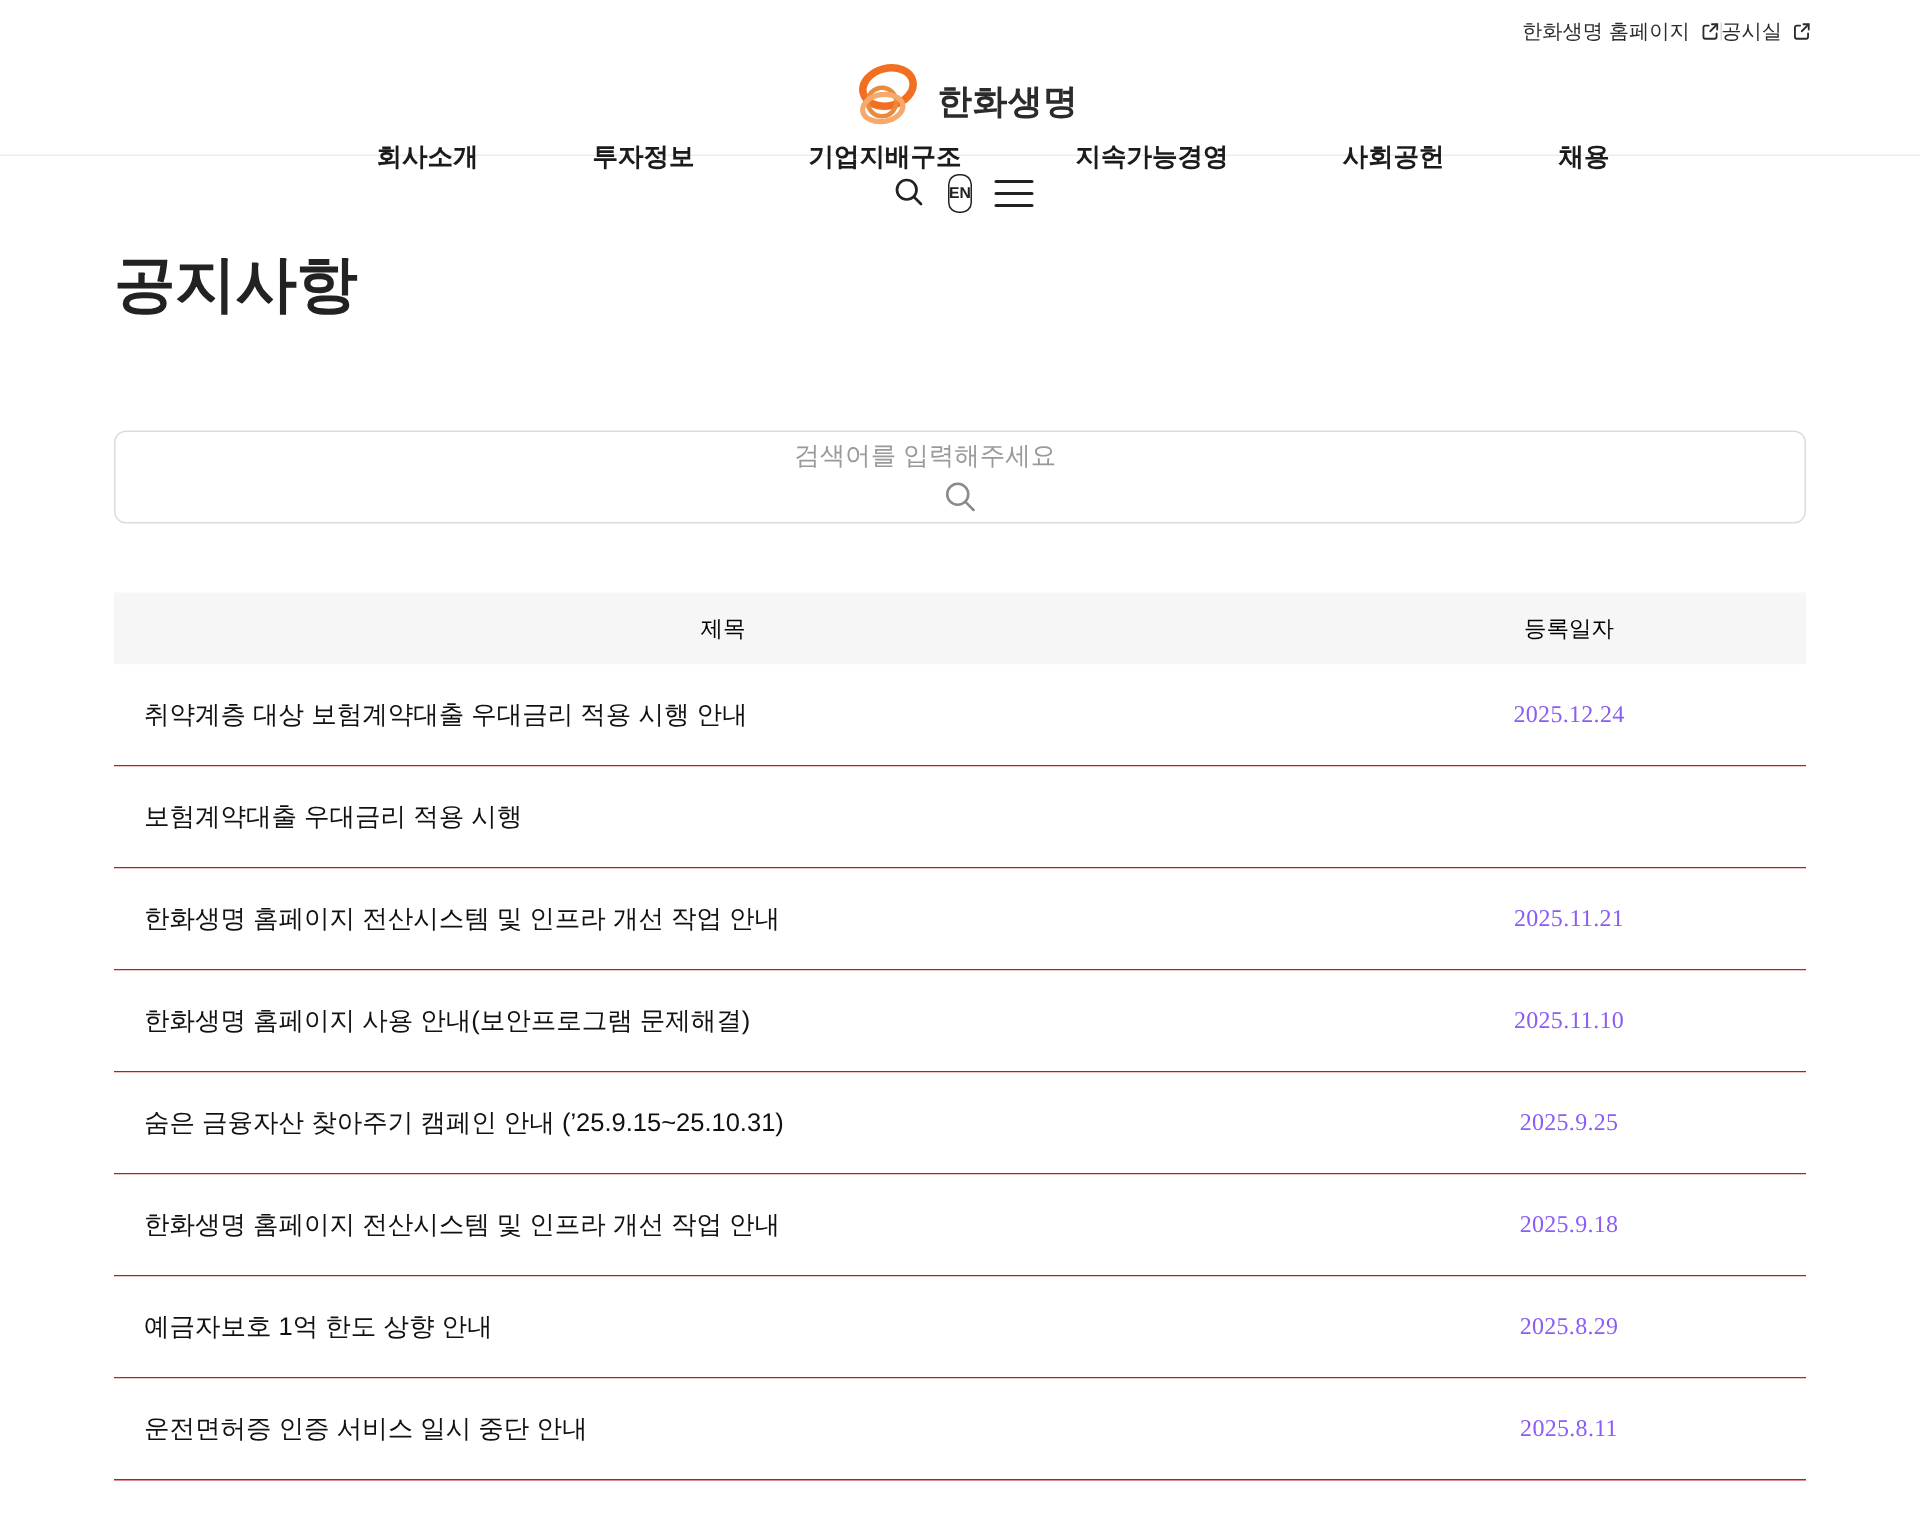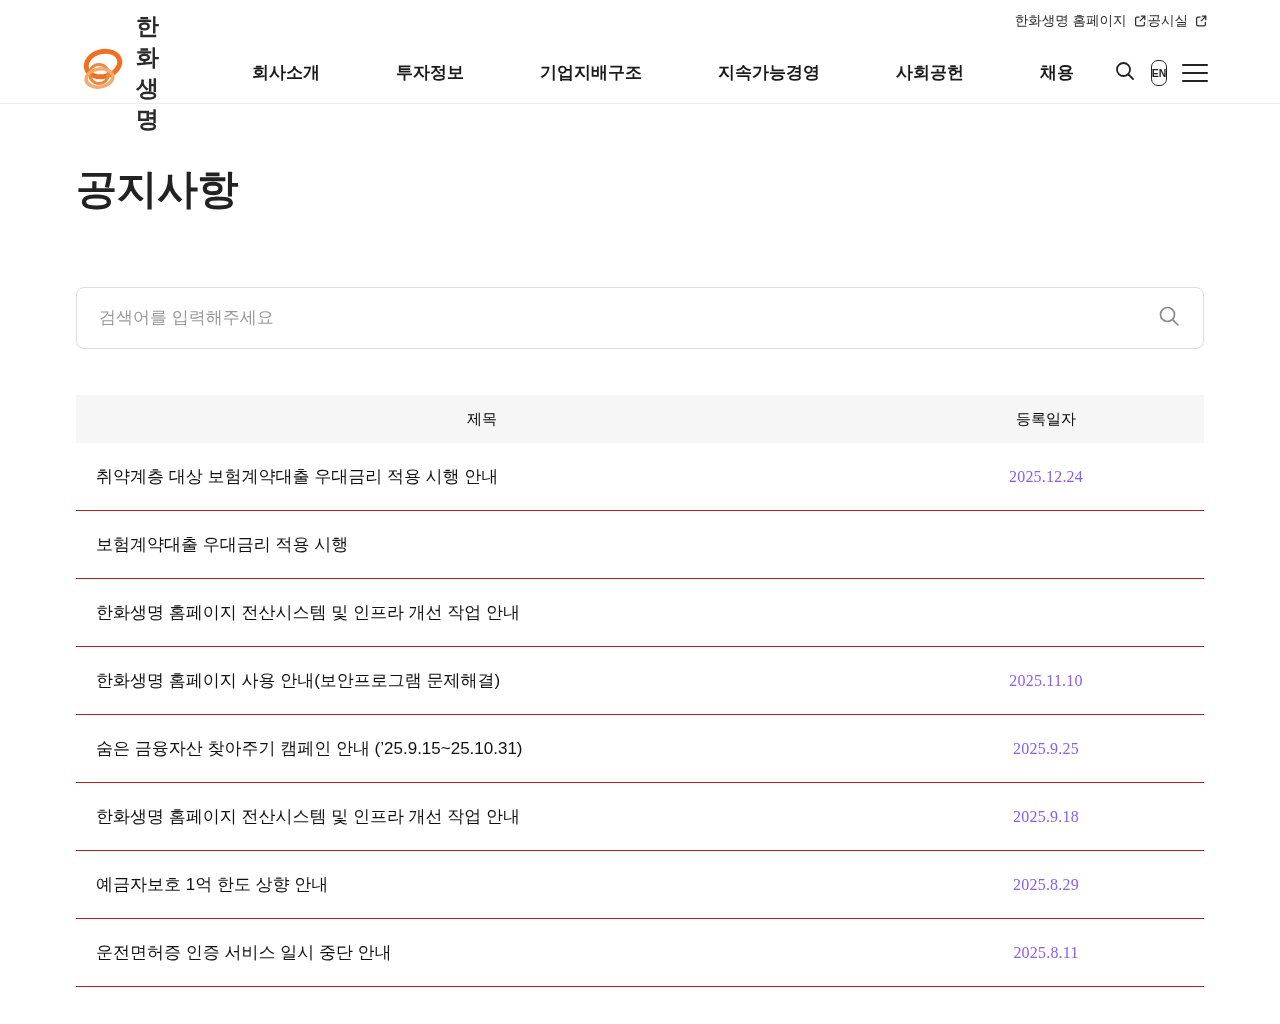--- a/index.html
+++ b/index.html
@@ -35,20 +35,21 @@
   }
   .ext-icon svg { display: block; }
 
   
   .header {
     height: 62px;
     display: flex;
     align-items: center;
     padding: 0 72px 0 76px;
     border-bottom: 1px solid #ececec;
+    flex-direction: column;
   }
   .logo {
     display: flex;
     align-items: center;
     gap: 10px;
     cursor: pointer;
   }
   .logo-text {
     font-size: 23px;
     font-weight: bold;
@@ -114,20 +115,21 @@
 
   .search-box {
     margin-top: 70px;
     height: 62px;
     border: 1px solid #dcdcdc;
     border-radius: 8px;
     display: flex;
     align-items: center;
     padding: 0 22px;
     background: #fff;
+    flex-direction: column;
   }
   .search-input {
     flex: 1;
     border: none;
     outline: none;
     font-size: 17px;
     color: #333;
     background: transparent;
     font-family: "Liberation Sans", "DejaVu Sans", sans-serif;
   }
@@ -265,20 +267,21 @@
     <span class="row-title">취약계층 대상 보험계약대출 우대금리 적용 시행 안내</span>
     <span class="row-date">2025.12.24</span>
   </div>
 
   <div class="row">
     <span class="row-title">보험계약대출 우대금리 적용 시행</span>
   </div>
 
   <div class="row">
     <span class="row-title">한화생명 홈페이지 전산시스템 및 인프라 개선 작업 안내</span>
+    <span class="row-date">2025.11.21</span>
   </div>
 
   <div class="row">
     <span class="row-title">한화생명 홈페이지 사용 안내(보안프로그램 문제해결)</span>
     <span class="row-date">2025.11.10</span>
   </div>
 
   <div class="row">
     <span class="row-title">숨은 금융자산 찾아주기 캠페인 안내 (’25.9.15~25.10.31)</span>
     <span class="row-date">2025.9.25</span>

